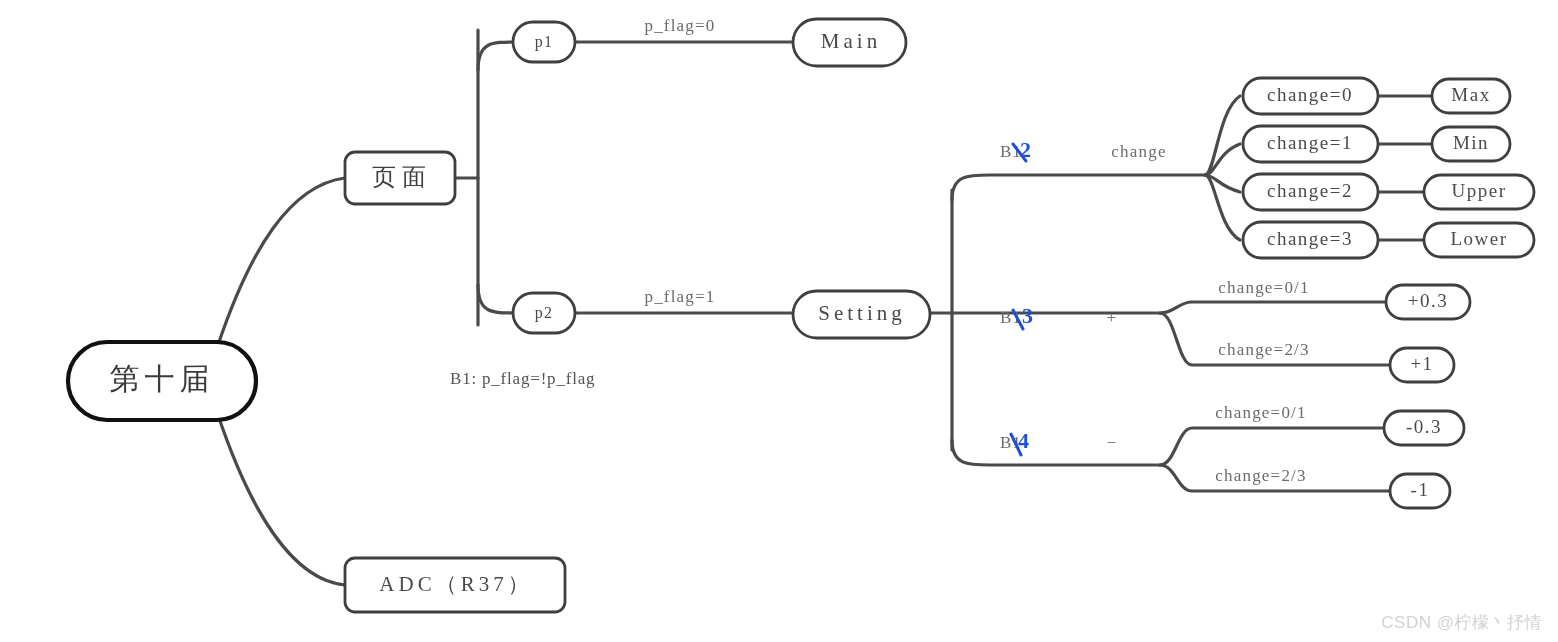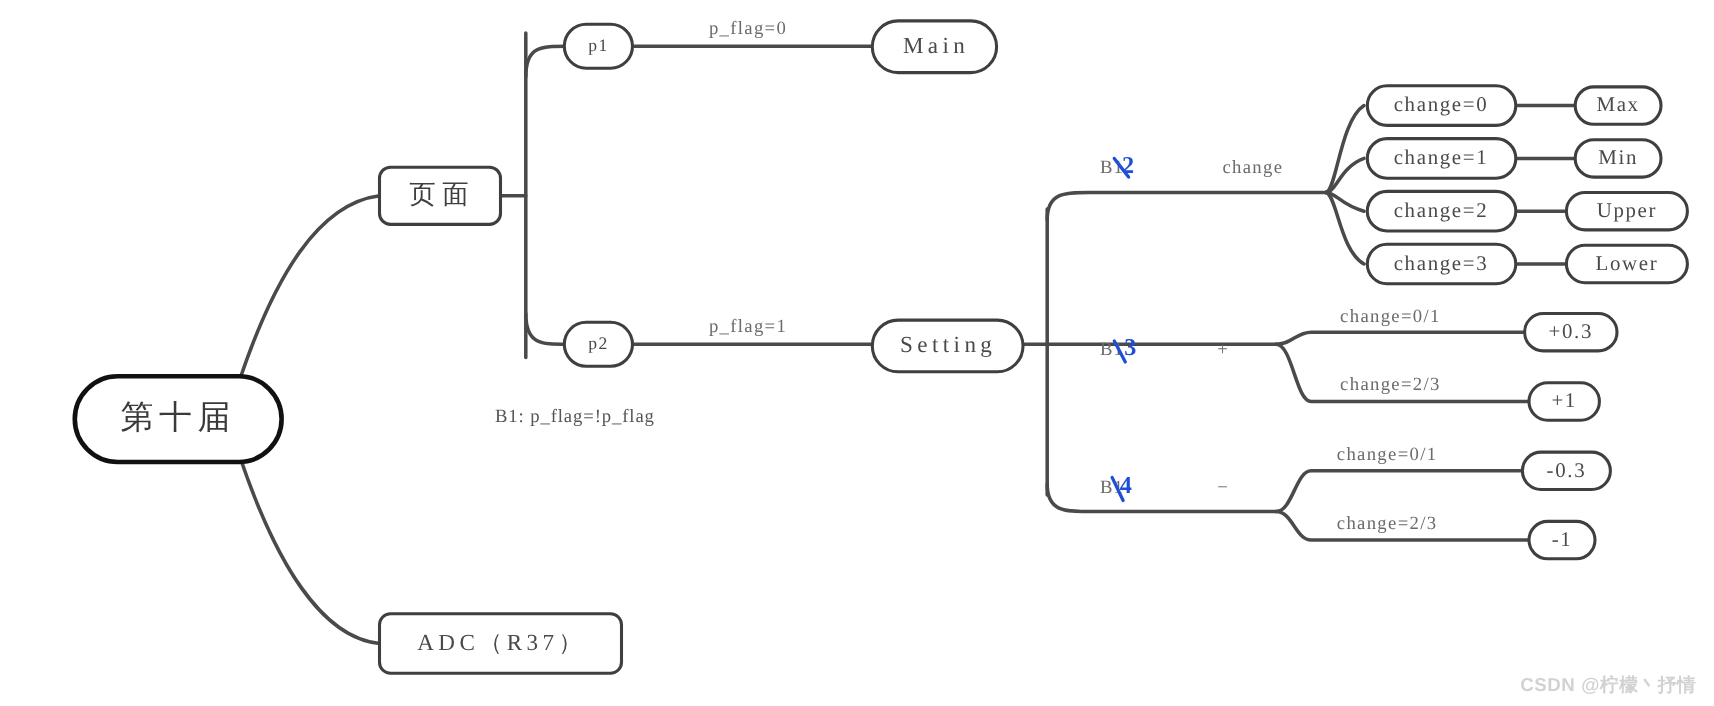--- a/index.html
+++ b/index.html
@@ -113,21 +113,20 @@
   }
   .watermark {
     position: absolute;
     right: 16px;
     bottom: 8px;
     color: #d2d2d2;
     font-family: "Liberation Sans", sans-serif;
     font-size: 17px;
     letter-spacing: 0.5px;
     white-space: nowrap;
-    font-weight: bold;
   }
 </style>
 </head>
 <body>
 
 <svg id="mindmap" viewBox="0 0 1558 642">
 
   <path class="edge" d="M 218 345 C 250 250 290 185 345 178"></path>
 
   <path class="edge" d="M 218 415 C 250 510 292 580 345 585"></path>

